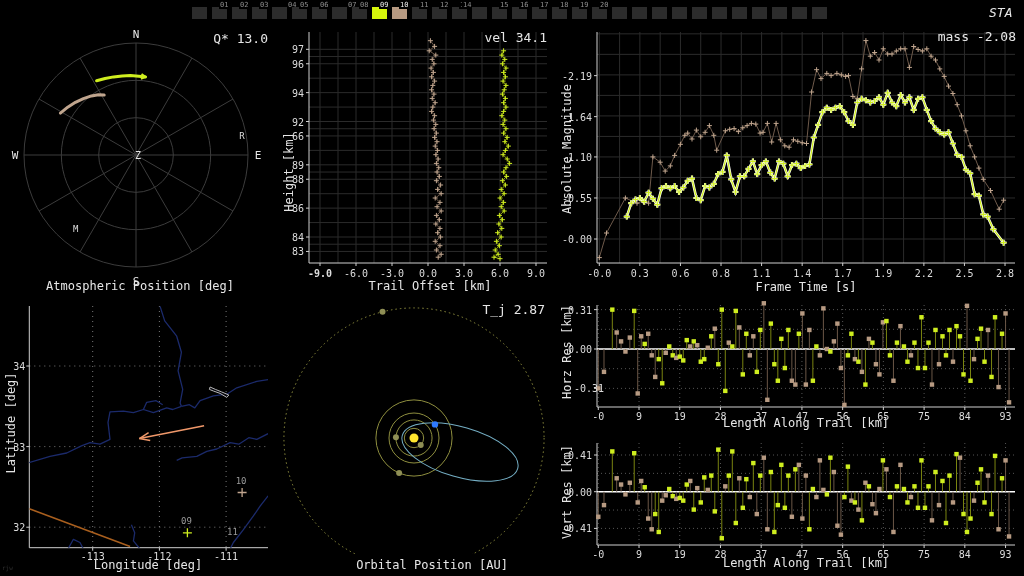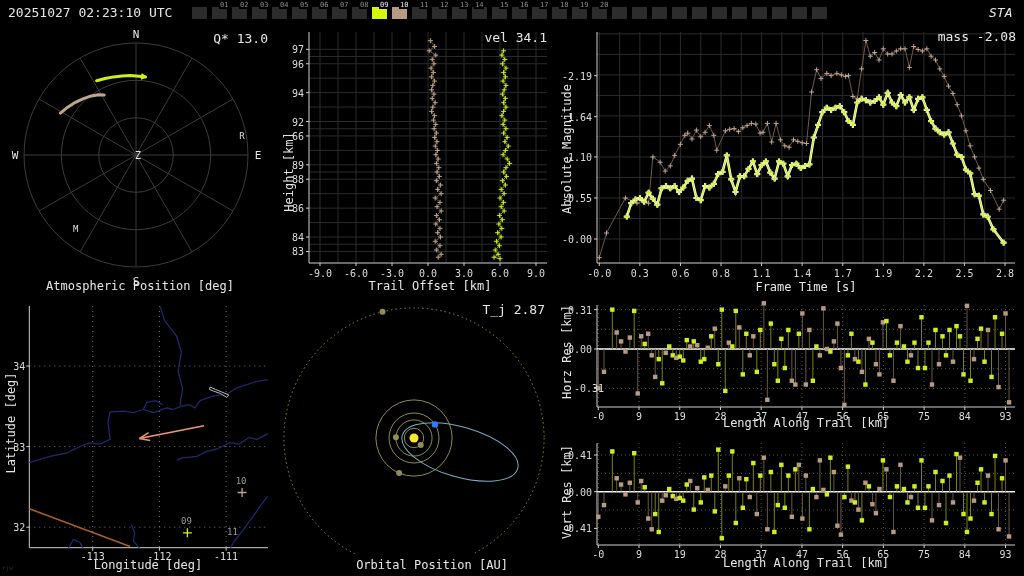--- a/index.html
+++ b/index.html
@@ -1114,51 +1114,50 @@
         <rect x="996.3405999999999" y="527.0899999999999" width="4.4" height="4.4" fill="#b79a82"></rect>
         <line x1="1002.0437999999999" y1="491.7" x2="1002.0437999999999" y2="478.275" stroke="#7a8410" stroke-width="1" fill="none"></line>
         <rect x="999.8437999999999" y="476.075" width="4.4" height="4.4" fill="#cfee1f"></rect>
         <line x1="1005.5469999999999" y1="491.7" x2="1005.5469999999999" y2="460.375" stroke="#6b5747" stroke-width="1" fill="none"></line>
         <rect x="1003.3469999999999" y="458.175" width="4.4" height="4.4" fill="#b79a82"></rect>
         <line x1="1009.0501999999999" y1="491.7" x2="1009.0501999999999" y2="536.45" stroke="#6b5747" stroke-width="1" fill="none"></line>
         <rect x="1006.8501999999999" y="534.25" width="4.4" height="4.4" fill="#b79a82"></rect>
       </g>
     </svg>
 
-  <div class="lbl" style="left:8px;top:5px;">20251027 02:23:10 UTC</div>
   <div id="station-bar" style="position: absolute; left: 0px; top: 0px; width: 884px; height: 24px;">
       <div class="stn" style="left: 192px; background: rgb(44, 44, 44);"></div>
       <div class="stn" style="left: 212px; background: rgb(44, 44, 44);"></div>
       <div class="stn-lbl" style="left: 219px;">01</div>
       <div class="stn" style="left: 232px; background: rgb(44, 44, 44);"></div>
       <div class="stn-lbl" style="left: 239px;">02</div>
       <div class="stn" style="left: 252px; background: rgb(44, 44, 44);"></div>
       <div class="stn-lbl" style="left: 259px;">03</div>
       <div class="stn" style="left: 272px; background: rgb(44, 44, 44);"></div>
-      <div class="stn-lbl" style="left: 279px;">04</div>
+      <div class="stn-lbl" style="left: 287px;">04</div>
       <div class="stn" style="left: 292px; background: rgb(44, 44, 44);"></div>
       <div class="stn-lbl" style="left: 299px;">05</div>
       <div class="stn" style="left: 312px; background: rgb(44, 44, 44);"></div>
       <div class="stn-lbl" style="left: 319px;">06</div>
       <div class="stn" style="left: 332px; background: rgb(44, 44, 44);"></div>
-      <div class="stn-lbl" style="left: 339px;">07</div>
+      <div class="stn-lbl" style="left: 347px;">07</div>
       <div class="stn" style="left: 352px; background: rgb(44, 44, 44);"></div>
       <div class="stn-lbl" style="left: 359px;">08</div>
       <div class="stn" style="left: 372px; background: rgb(214, 245, 12);"></div>
       <div class="stn-lbl" style="left: 379px; color: rgb(240, 240, 240);">09</div>
       <div class="stn" style="left: 392px; background: rgb(183, 154, 130);"></div>
       <div class="stn-lbl" style="left: 399px; color: rgb(240, 240, 240);">10</div>
       <div class="stn" style="left: 412px; background: rgb(44, 44, 44);"></div>
       <div class="stn-lbl" style="left: 419px;">11</div>
       <div class="stn" style="left: 432px; background: rgb(44, 44, 44);"></div>
       <div class="stn-lbl" style="left: 439px;">12</div>
       <div class="stn" style="left: 452px; background: rgb(44, 44, 44);"></div>
       <div class="stn-lbl" style="left: 459px;">13</div>
       <div class="stn" style="left: 472px; background: rgb(44, 44, 44);"></div>
-      <div class="stn-lbl" style="left: 474px; text-align: right;">14</div>
+      <div class="stn-lbl" style="left: 462px; text-align: right;">14</div>
       <div class="stn" style="left: 492px; background: rgb(44, 44, 44);"></div>
       <div class="stn-lbl" style="left: 499px;">15</div>
       <div class="stn" style="left: 512px; background: rgb(44, 44, 44);"></div>
       <div class="stn-lbl" style="left: 519px;">16</div>
       <div class="stn" style="left: 532px; background: rgb(44, 44, 44);"></div>
       <div class="stn-lbl" style="left: 539px;">17</div>
       <div class="stn" style="left: 552px; background: rgb(44, 44, 44);"></div>
       <div class="stn-lbl" style="left: 559px;">18</div>
       <div class="stn" style="left: 572px; background: rgb(44, 44, 44);"></div>
       <div class="stn-lbl" style="left: 579px;">19</div>
@@ -1194,21 +1193,21 @@
 
   <div class="lbl right" style="left:545px;top:302px;">T_j 2.87</div>
   <div class="lbl12 center" style="left:432px;top:558px;text-align:right;">Orbital Position [AU]</div>
 
   <div class="lbl12 center" style="left:806px;top:416px;">Length Along Trail [km]</div>
   <div class="lbl12 rot" style="left:567px;top:352px;">Horz Res [km]</div>
   <div class="lbl12 center" style="left:806px;top:556px;">Length Along Trail [km]</div>
   <div class="lbl12 rot" style="left:567px;top:492px;">Vert Res [km]</div>
 
   <div id="watermark" style="left:2px;top:564px;">rjw</div>
-<span class="tick center" style="left: 320px; top: 268px;">-9.0</span>
+<span class="tick center" style="left: 320px; top: 268px; font-weight: bold;">-9.0</span>
     <span class="tick center" style="left: 356px; top: 268px;">-6.0</span>
     <span class="tick center" style="left: 392px; top: 268px;">-3.0</span>
     <span class="tick center" style="left: 428px; top: 268px;">0.0</span>
     <span class="tick center" style="left: 464px; top: 268px;">3.0</span>
     <span class="tick center" style="left: 500px; top: 268px;">6.0</span>
     <span class="tick center" style="left: 536px; top: 268px;">9.0</span>
     <span class="tick right" style="left: 304px; top: 44.325px;">97</span>
     <span class="tick right" style="left: 304px; top: 58.7625px;">96</span>
     <span class="tick right" style="left: 304px; top: 87.6375px;">94</span>
     <span class="tick right" style="left: 304px; top: 116.513px;">92</span>

